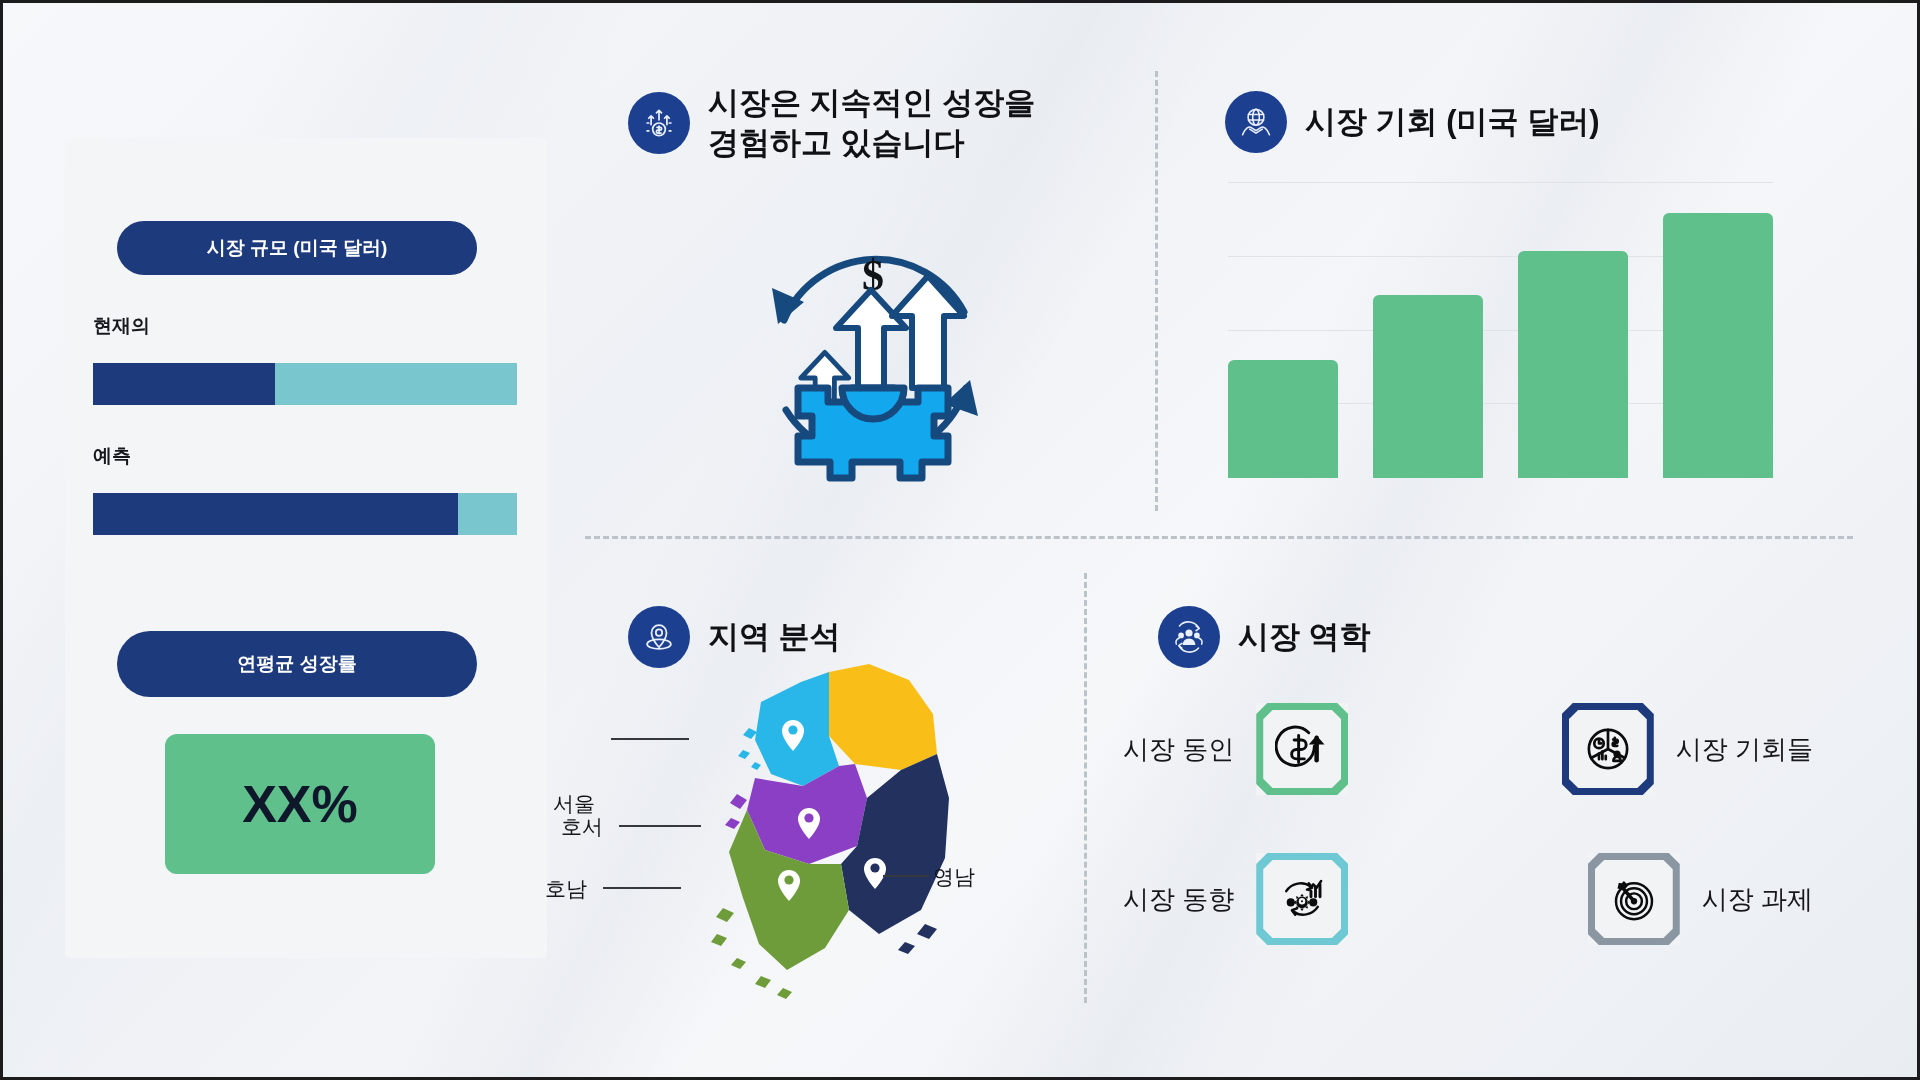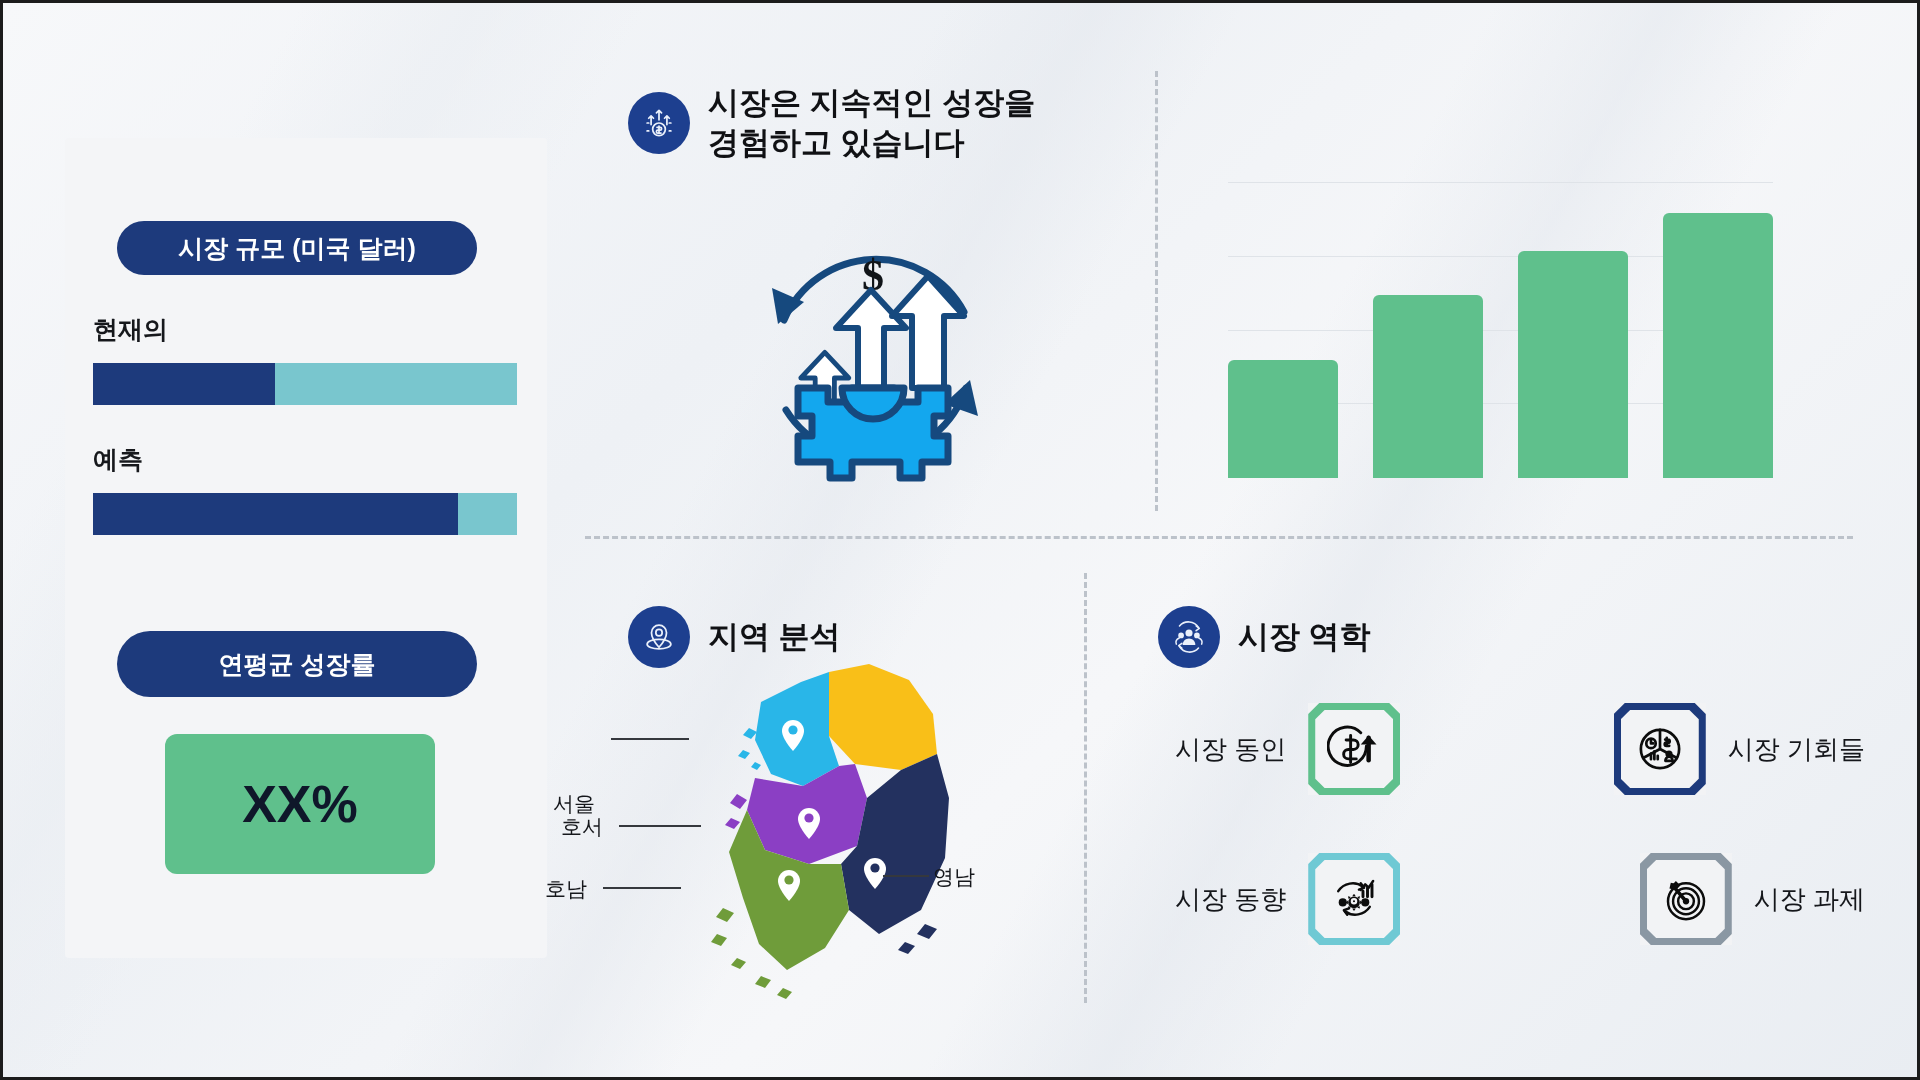--- a/index.html
+++ b/index.html
@@ -27,31 +27,31 @@
     position:absolute; left:62px; top:135px;
     width:482px; height:820px;
     background:#f4f5f7;
     border-radius:4px;
   }
   .pill {
     position:absolute;
     background:#1d3a7c;
     color:#ffffff;
     border-radius:40px;
-    font-size:25px; font-weight:bold;
+    font-size:19px; font-weight:bold;
     display:flex; align-items:center; justify-content:center;
     white-space:nowrap;
   }
   #pill-market-size { left:52px; top:83px; width:360px; height:54px; }
   #pill-cagr        { left:52px; top:493px; width:360px; height:66px; }
 
   .bar-label {
     position:absolute;
     left:28px;
-    font-size:25px; font-weight:bold; color:#16181c;
+    font-size:19px; font-weight:bold; color:#16181c;
   }
   #label-current  { top:175px; }
   #label-forecast { top:305px; }
 
   .bar-track {
     position:absolute; left:28px; width:424px; height:42px;
     background:#79c6ce;
   }
   #bar-current  { top:225px; }
   #bar-forecast { top:355px; }
@@ -129,21 +129,21 @@
   }
   .map-label {
     position:absolute;
     font-size:21px; color:#15171b;
     white-space:nowrap;
   }
   .leader { position:absolute; height:2px; background:#35383d; }
 
   
   #dynamics-grid {
-    position:absolute; left:1172px; top:700px;
+    position:absolute; left:1120px; top:700px;
     width:690px; height:300px;
   }
   .dyn-item {
     position:absolute;
     display:flex; align-items:center; gap:22px;
   }
   .dyn-left  { flex-direction:row; }
   .dyn-right { flex-direction:row-reverse; }
   .dyn-label { font-size:26px; color:#15171b; white-space:nowrap; }
   .dyn-icon {
@@ -230,20 +230,32 @@
         <path d="M174 160 V88 L154 88 L190 48 L226 88 L206 88 V160 Z"></path>
       </g>
 
       <g fill="#13a7ee" stroke="#16497e" stroke-width="7" stroke-linejoin="round">
         <path d="M60 160 h30 v14 h24 v-14 h42 v14 h24 v-14 h30 v28 h-14 v20 h14 v26 h-26 v16 h-22 v-16 h-48 v16 h-22 v-16 H60 v-26 h14 v-20 H60 Z"></path>
       </g>
       <path d="M104 160 a31 31 0 0 0 62 0 Z" fill="#13a7ee" stroke="#16497e" stroke-width="7" stroke-linejoin="round"></path>
     </svg>
   </div>
 
+  <div class="sec-header" id="hdr-opportunity">
+    <div class="circ-icon">
+      <svg width="38" height="38" viewBox="0 0 48 48" fill="none" stroke="#eaf0fb" stroke-width="2" stroke-linecap="round" stroke-linejoin="round">
+        <circle cx="24" cy="18" r="10"></circle>
+        <ellipse cx="24" cy="18" rx="4.2" ry="10"></ellipse>
+        <path d="M14.4 14.6h19.2M14.4 21.4h19.2"></path>
+        <path d="M7 40c3-8 8-11 11-9l6 4 6-4c3-2 8 1 11 9"></path>
+        <path d="M16 33l8 5 8-5"></path>
+      </svg>
+    </div>
+    <div class="sec-title">시장 기회 (미국 달러)</div>
+  </div>
 
   <div id="opportunity-chart">
     <div id="chart-grid">
         <div class="gridline" style="bottom: 25%;"></div>
         <div class="gridline" style="bottom: 50%;"></div>
         <div class="gridline" style="bottom: 75%;"></div>
         <div class="gridline" style="bottom: 100%;"></div>
       </div>
     <div id="chart-bars">
         <div class="chart-bar" style="height: 40%; background: rgb(95, 192, 140);"></div>

